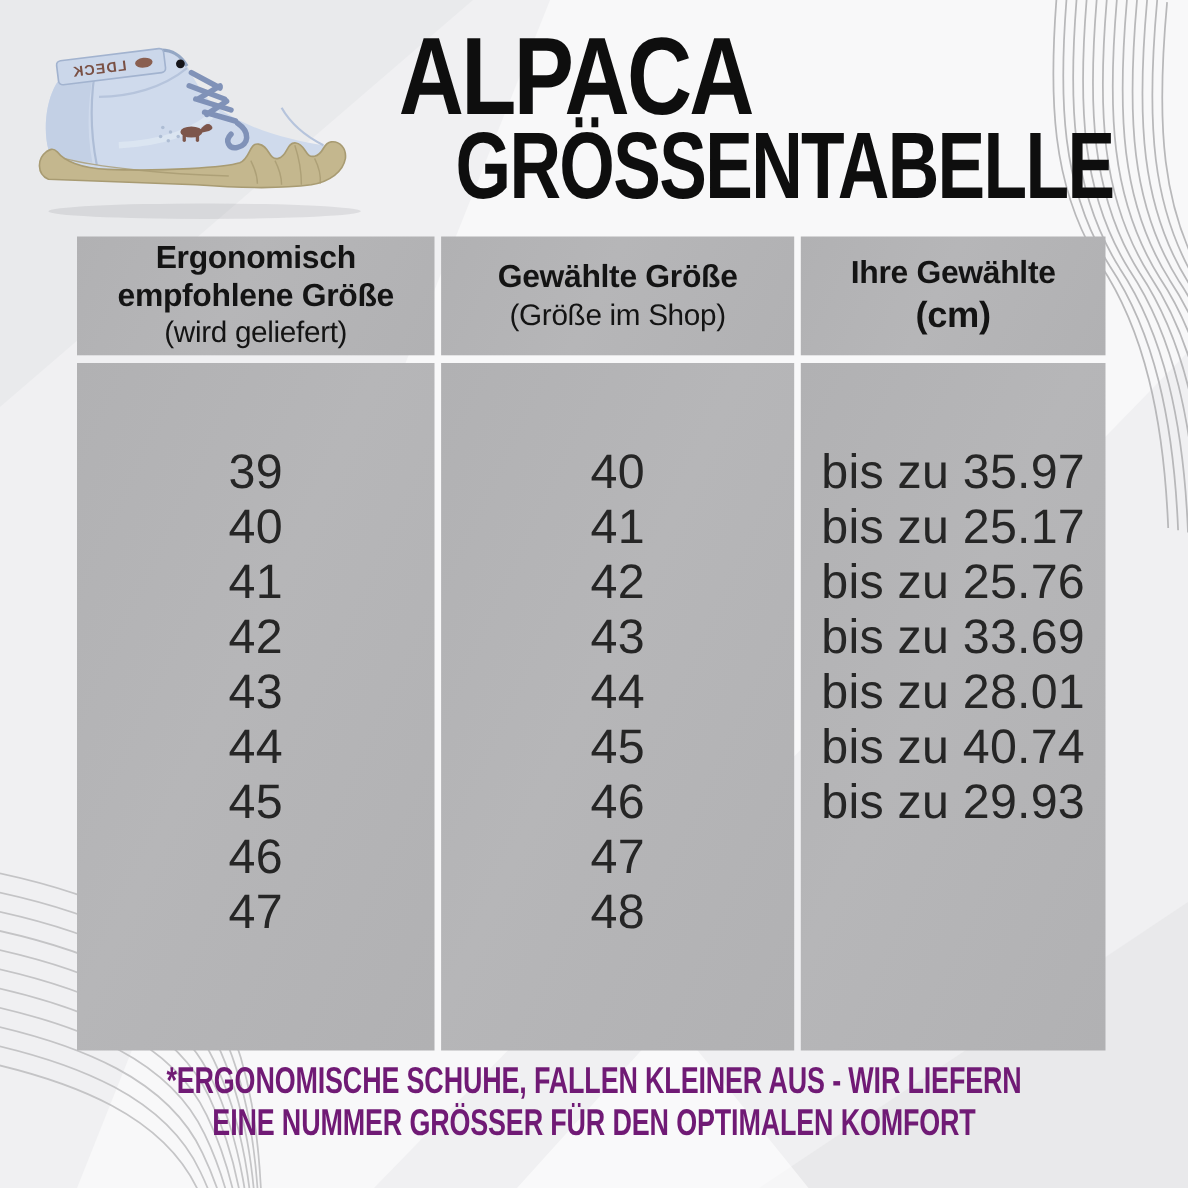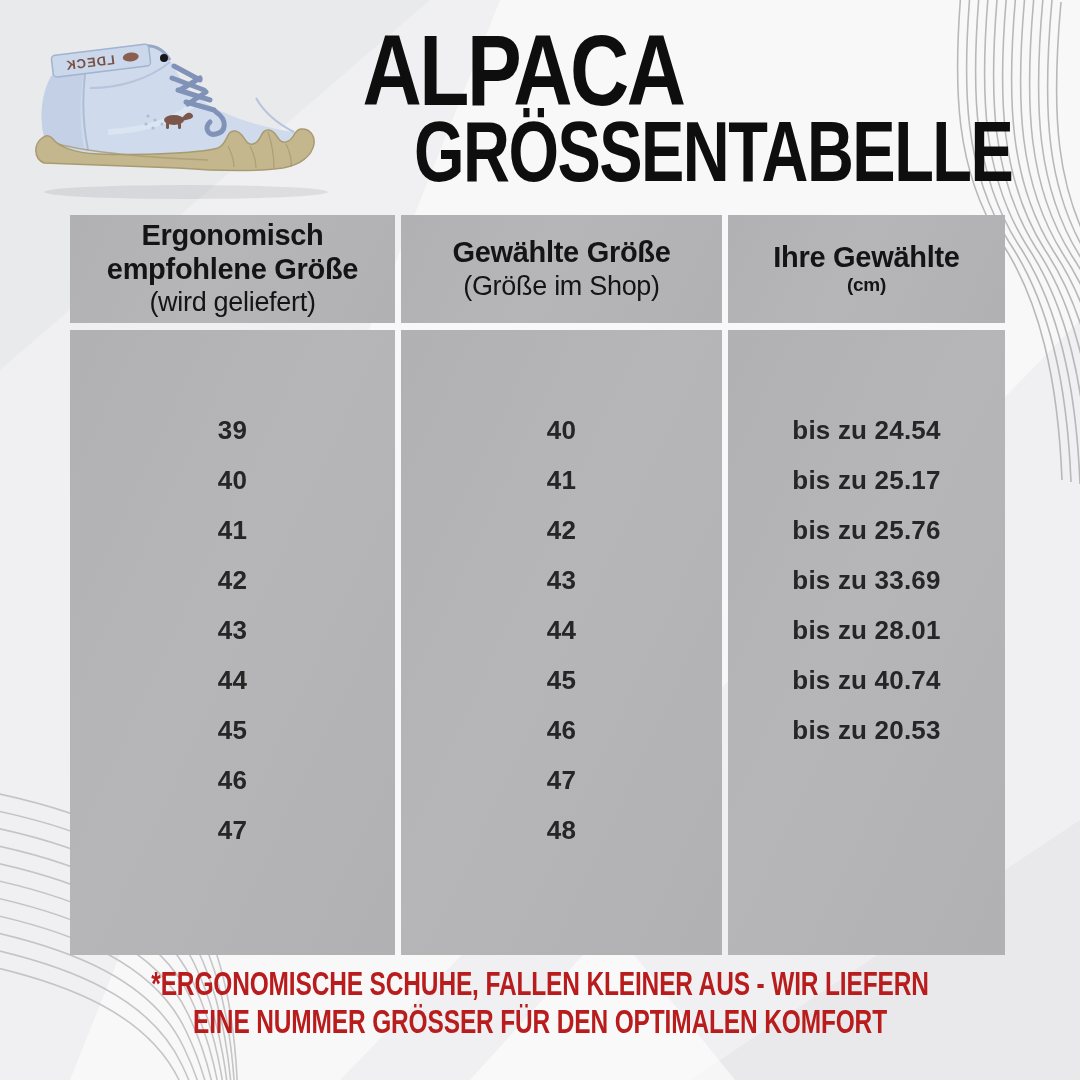--- a/index.html
+++ b/index.html
@@ -29,31 +29,31 @@
   }
   .th,.tb{
     background:linear-gradient(115deg,#b1b1b3 0%,#b6b6b8 45%,#b1b1b3 100%);
   }
   .th{
     display:flex;flex-direction:column;align-items:center;justify-content:center;
     text-align:center;color:#141414;padding:4px 8px;box-sizing:border-box;
   }
   .th-title{font-size:29px;font-weight:700;line-height:1.16;letter-spacing:-0.3px;}
   .th-sub{font-size:27px;font-weight:400;line-height:1.2;letter-spacing:-0.3px;}
-  .th-col3 .th-sub{font-weight:700;font-size:19px;}
+  .th-col3 .th-sub{font-weight:700;font-size:33px;}
   .tb{
     display:flex;flex-direction:column;align-items:center;
     padding-top:75px;box-sizing:border-box;
   }
   .num-cell{
-    height:50px;line-height:50px;font-size:26px;font-weight:700;
+    height:50px;line-height:50px;font-size:44px;font-weight:400;
     color:#262626;text-align:right;letter-spacing:0.2px;white-space:nowrap;
   }
   .footnote{
-    position:absolute;left:0;top:964px;width:1080px;text-align:center;color:#b91c1c;
+    position:absolute;left:0;top:964px;width:1080px;text-align:center;color:#701a75;
   }
   .footnote-line{
     font-size:34px;font-weight:700;line-height:38px;letter-spacing:-0.2px;
     transform:scaleX(0.72);transform-origin:center top;white-space:nowrap;
   }
 </style>
 </head>
 <body>
 
 <div class="canvas">
@@ -182,27 +182,27 @@
         <div class="num-cell">41</div>
         <div class="num-cell">42</div>
         <div class="num-cell">43</div>
         <div class="num-cell">44</div>
         <div class="num-cell">45</div>
         <div class="num-cell">46</div>
         <div class="num-cell">47</div>
         <div class="num-cell">48</div>
       </div>
     <div class="tb">
-        <div class="num-cell">bis zu 24.54</div>
+        <div class="num-cell">bis zu 35.97</div>
         <div class="num-cell">bis zu 25.17</div>
         <div class="num-cell">bis zu 25.76</div>
         <div class="num-cell">bis zu 33.69</div>
         <div class="num-cell">bis zu 28.01</div>
         <div class="num-cell">bis zu 40.74</div>
-        <div class="num-cell">bis zu 20.53</div>
+        <div class="num-cell">bis zu 29.93</div>
       </div>
   </div>
 
   <div class="footnote">
     <div class="footnote-line">*ERGONOMISCHE SCHUHE, FALLEN KLEINER AUS - WIR LIEFERN</div>
     <div class="footnote-line">EINE NUMMER GRÖSSER FÜR DEN OPTIMALEN KOMFORT</div>
   </div>
 
 </div>
 

